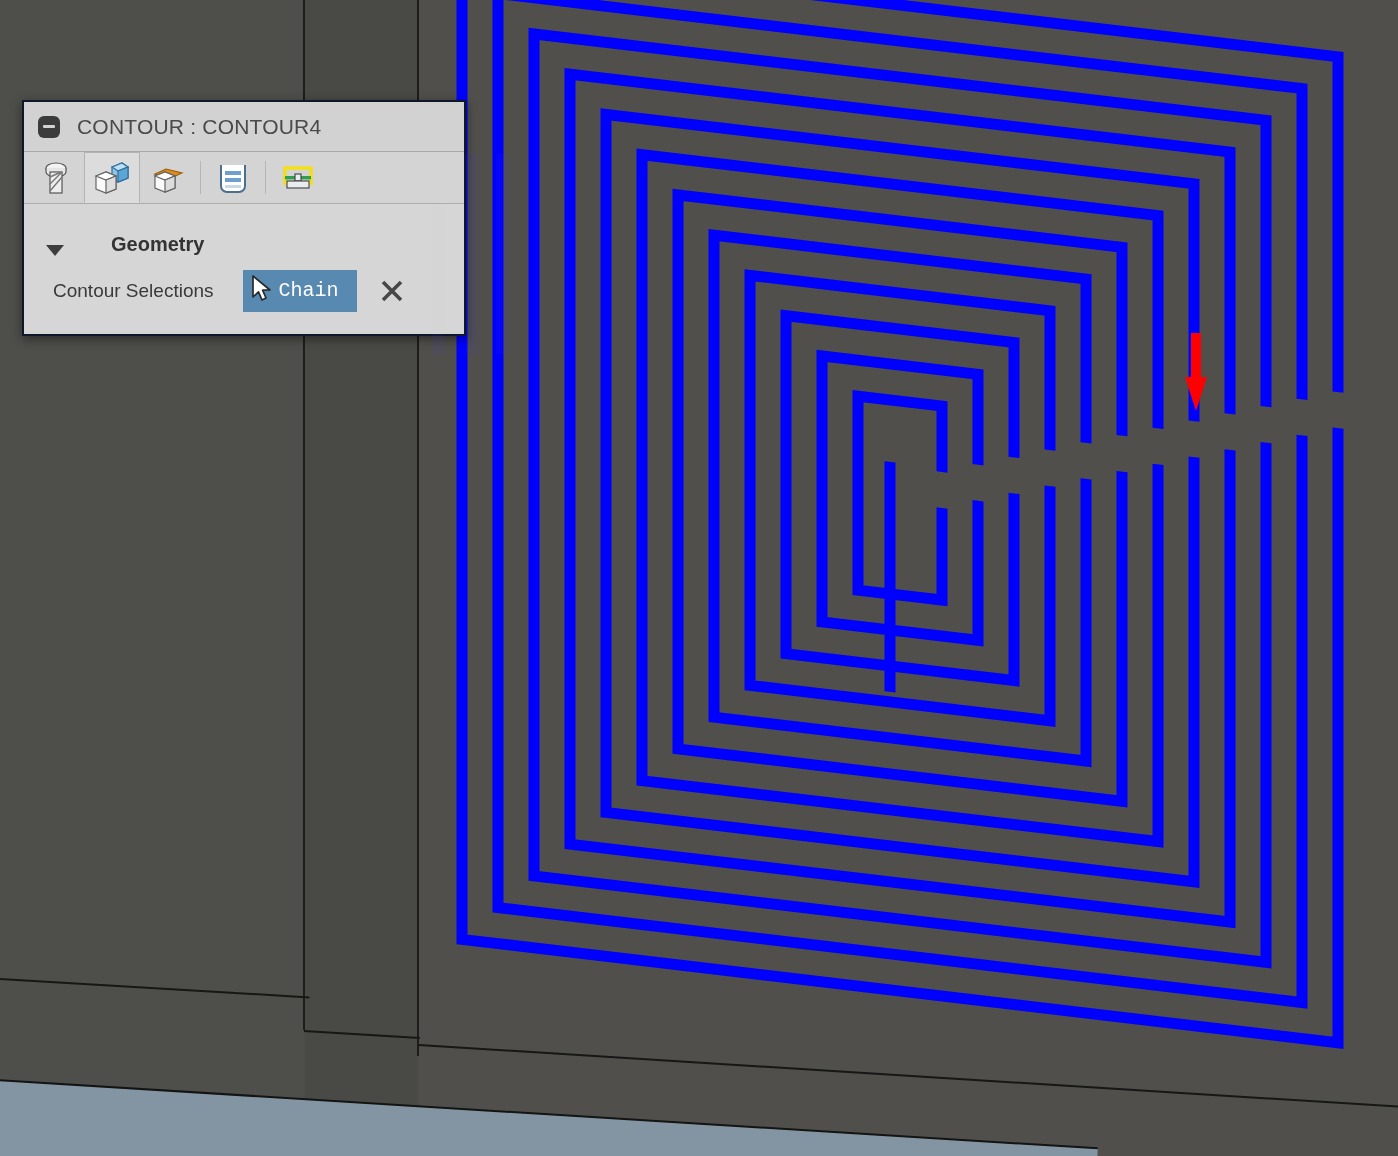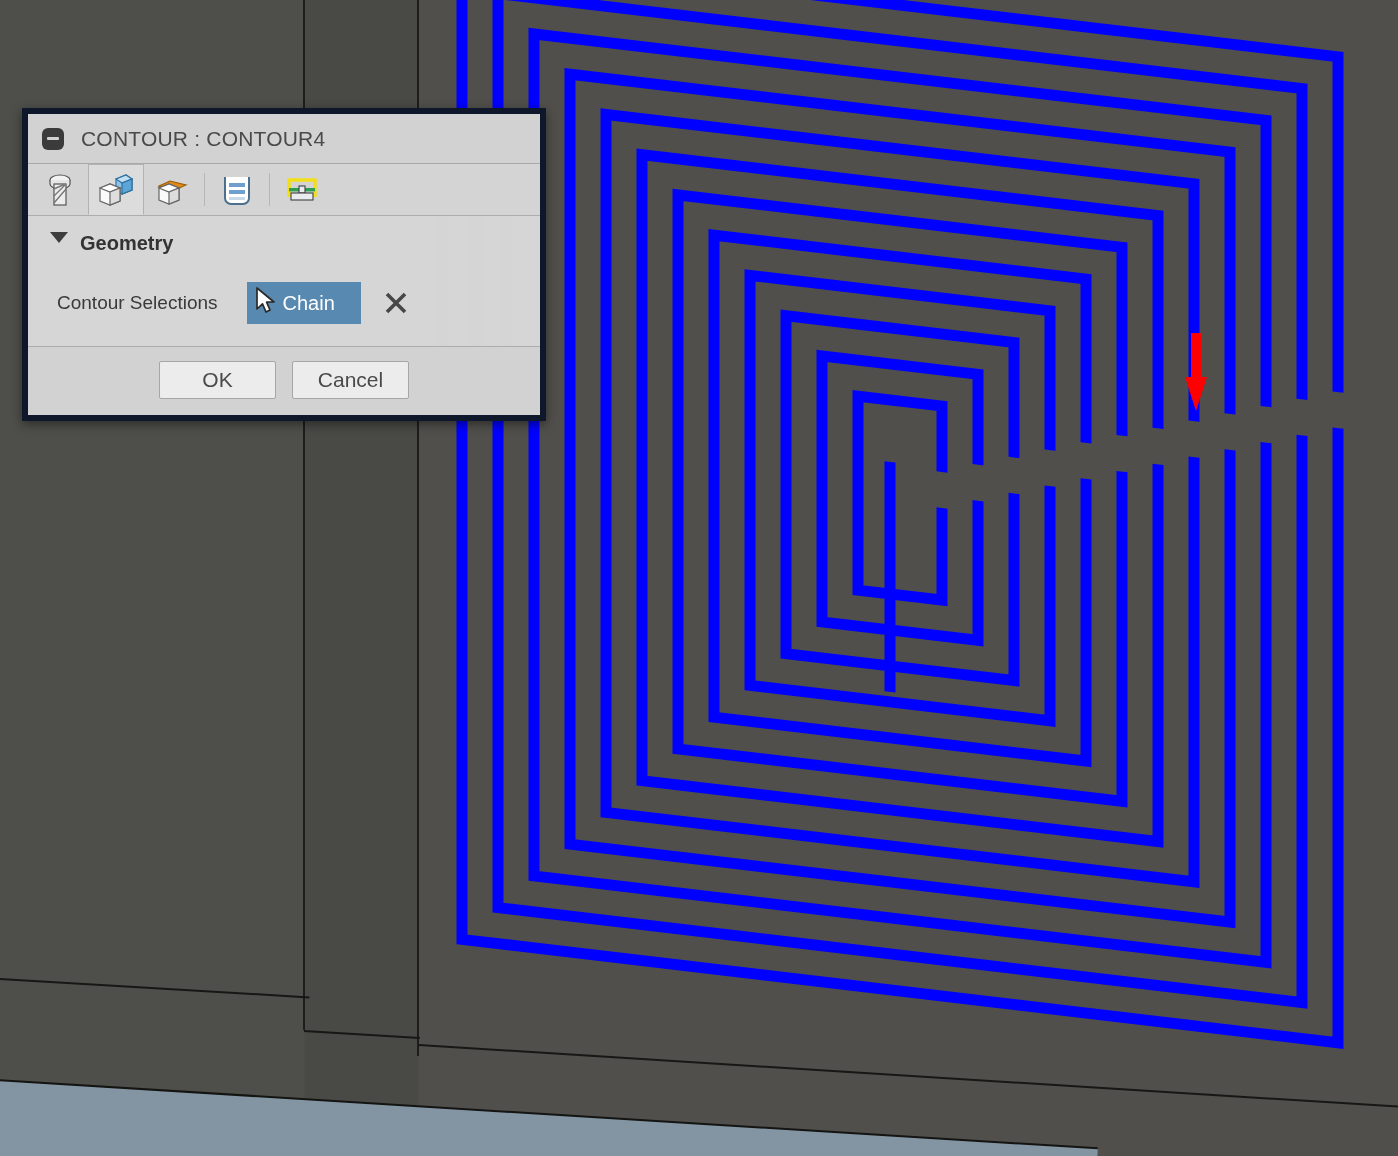--- a/index.html
+++ b/index.html
@@ -90,24 +90,24 @@
   
   #plunge-arrow {
     position: absolute;
     left: 1185px; top: 333px;
     width: 22px; height: 78px;
   }
 
   
   #dialog {
     position: absolute;
-    left: 22px; top: 108px;
-    width: 524px;
+    left: 22px; top: 100px;
+    width: 444px;
     background: rgba(212,212,212,0.955);
-    border: 6px solid #0f172a;
+    border: 2px solid #0f172a;
     box-shadow: 0 3px 10px rgba(0,0,0,0.45);
     font-family: "Liberation Sans", sans-serif;
   }
 
   
   .bleed {
     position: absolute;
     top: 52px;
     width: 13px;
     height: 200px;
@@ -181,24 +181,25 @@
   .tab svg { display: block; }
 
   #body {
     background: rgba(214,214,214,0.93);
     padding: 16px 0 22px 0;
     position: relative;
     z-index: 2;
   }
   #section-header {
     display: flex;
-    align-items: flex-start;
+    align-items: flex-end;
     padding: 0 33px 0 22px;
     height: 36px;
     cursor: pointer;
+    gap: 35px;
   }
   #section-caret {
     width: 0; height: 0;
     border-left: 9px solid transparent;
     border-right: 9px solid transparent;
     border-top: 11px solid #3d3d3d;
     margin-right: 12px;
   }
   #section-title {
     font-size: 20px;
@@ -221,20 +222,21 @@
     margin-left: 29px;
     height: 42px;
     min-width: 114px;
     background: #5889b0;
     color: #fff;
     display: flex;
     align-items: center;
     padding: 0 14px 0 8px;
     cursor: pointer;
     font-size: 20px;
+    font-family: Liberation Mono, monospace;
   }
   #chain-chip .cursor-ico { margin-right: 6px; display:block; }
   #chain-label { line-height: 1; }
   #clear-btn {
     margin-left: 22px;
     width: 26px; height: 26px;
     display: flex; align-items: center; justify-content: center;
     cursor: pointer;
   }
 
@@ -392,17 +394,13 @@
       </div>
 
       <div id="clear-btn">
         <svg width="24" height="24" viewBox="0 0 24 24">
           <path d="M3 3 L21 21 M21 3 L3 21" stroke="#474747" stroke-width="3.6" stroke-linecap="butt"></path>
         </svg>
       </div>
     </div>
   </div>
 
-  <div id="footer">
-    <button class="dlg-btn">OK</button>
-    <button class="dlg-btn">Cancel</button>
-  </div>
 </div>
 
 </body></html>

